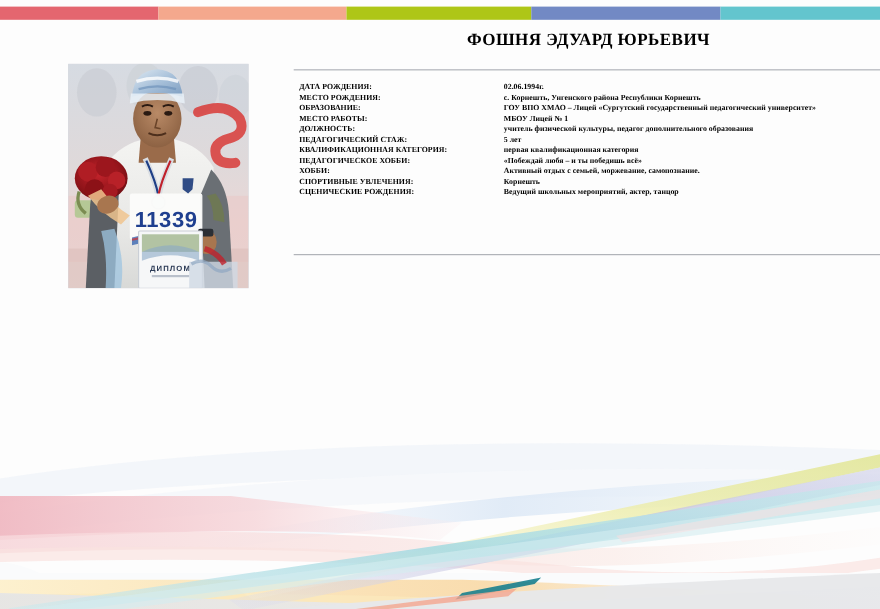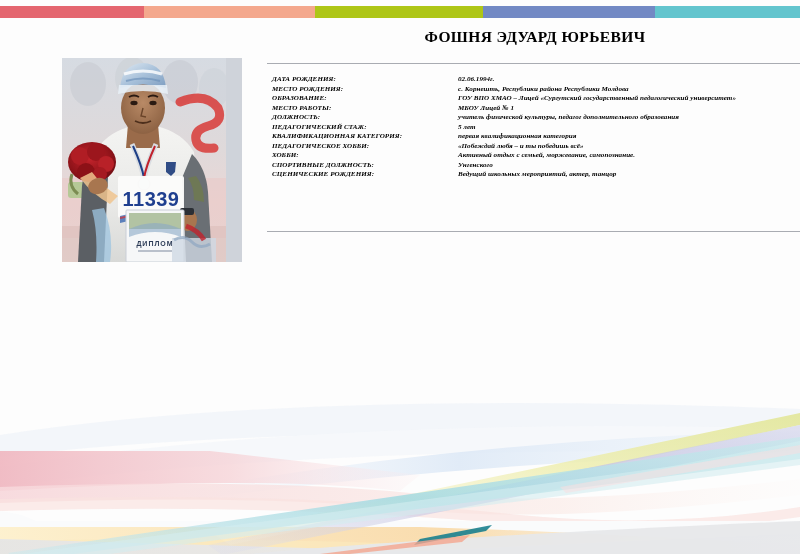--- a/index.html
+++ b/index.html
@@ -22,21 +22,21 @@
     left: 0; top: 6px;
     width: 800px; height: 12px;
     display: flex;
   }
   .topstrip span { display: block; height: 100%; }
 
   
   .photo-frame {
     position: absolute;
     left: 62px; top: 58px;
-    width: 180px; height: 204px;
+    width: 164px; height: 204px;
     overflow: hidden;
     background: #cfd3da;
   }
   .photo-canvas {
     position: absolute;
     left: 0; top: 0;
     width: 164px; height: 204px;
   }
 
   
@@ -69,21 +69,20 @@
     font-size: 7.1px;
     line-height: 9.55px;
     color: #000000;
   }
   .info table { border-collapse: collapse; width: 100%; }
   .info td {
     vertical-align: top;
     padding: 0;
     font-weight: bold;
     white-space: normal;
-    font-style: italic;
   }
   .info td.label {
     width: 186px;
     letter-spacing: 0.05px;
   }
   .info td.value {
     width: 342px;
     letter-spacing: 0.02px;
     margin-top: 36px;
   }
@@ -228,21 +227,21 @@
 
   <div class="info">
     <table>
       <tbody id="info-body">
           <tr>
             <td class="label">ДАТА РОЖДЕНИЯ:</td>
             <td class="value">02.06.1994г.</td>
           </tr>
           <tr>
             <td class="label">МЕСТО РОЖДЕНИЯ:</td>
-            <td class="value">с. Корнешть, Республики района Республики Молдова</td>
+            <td class="value">с. Корнешть, Унгенского района Республики Корнешть</td>
           </tr>
           <tr>
             <td class="label">ОБРАЗОВАНИЕ:</td>
             <td class="value">ГОУ ВПО ХМАО – Лицей «Сургутский государственный педагогический университет»</td>
           </tr>
           <tr>
             <td class="label">МЕСТО РАБОТЫ:</td>
             <td class="value">МБОУ Лицей № 1</td>
           </tr>
           <tr>
@@ -259,22 +258,22 @@
           </tr>
           <tr>
             <td class="label">ПЕДАГОГИЧЕСКОЕ ХОББИ:</td>
             <td class="value">«Побеждай любя – и ты победишь всё»</td>
           </tr>
           <tr>
             <td class="label">ХОББИ:</td>
             <td class="value">Активный отдых с семьей, моржевание,  самопознание.</td>
           </tr>
           <tr>
-            <td class="label">СПОРТИВНЫЕ ДОЛЖНОСТЬ:</td>
-            <td class="value">Унгенского</td>
+            <td class="label">СПОРТИВНЫЕ УВЛЕЧЕНИЯ:</td>
+            <td class="value">Корнешть</td>
           </tr>
           <tr>
             <td class="label">СЦЕНИЧЕСКИЕ РОЖДЕНИЯ:</td>
             <td class="value">Ведущий школьных мероприятий, актер, танцор</td>
           </tr>
         </tbody>
     </table>
   </div>
 
   <svg class="deco" viewBox="0 0 800 159" preserveAspectRatio="none">

